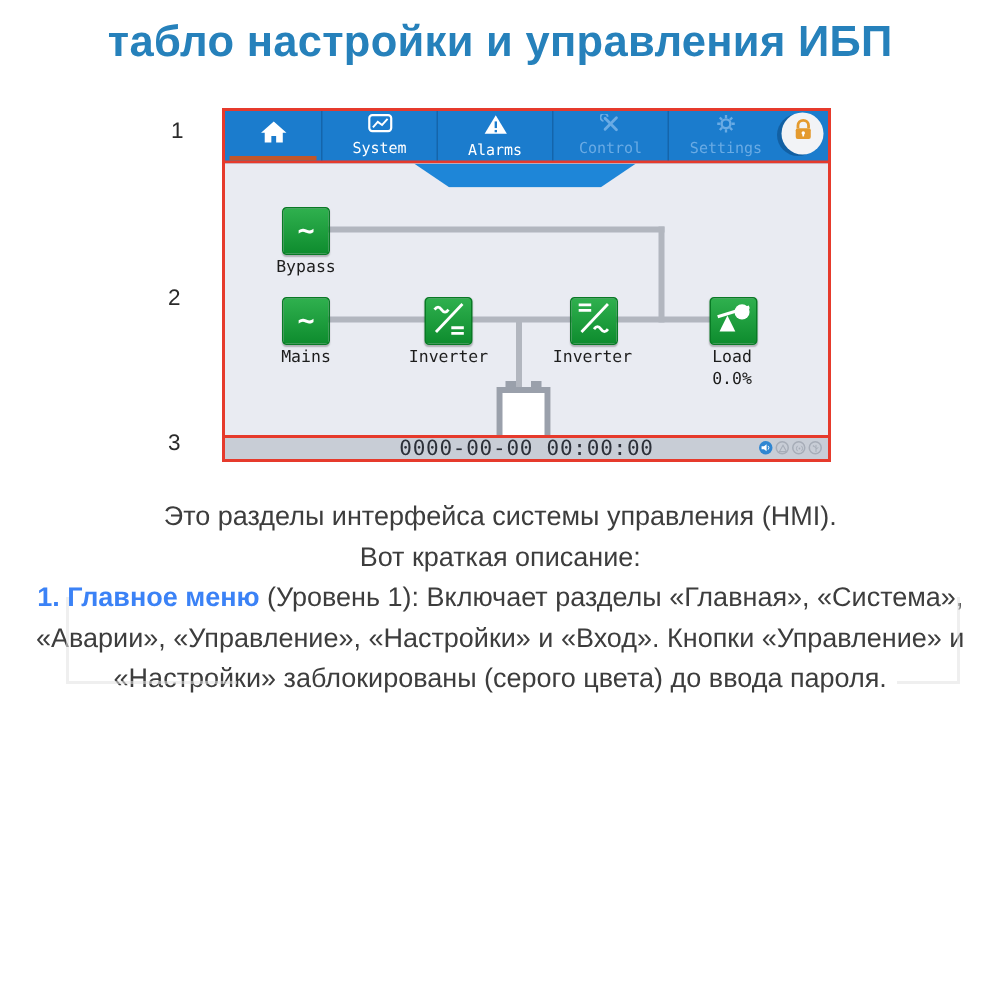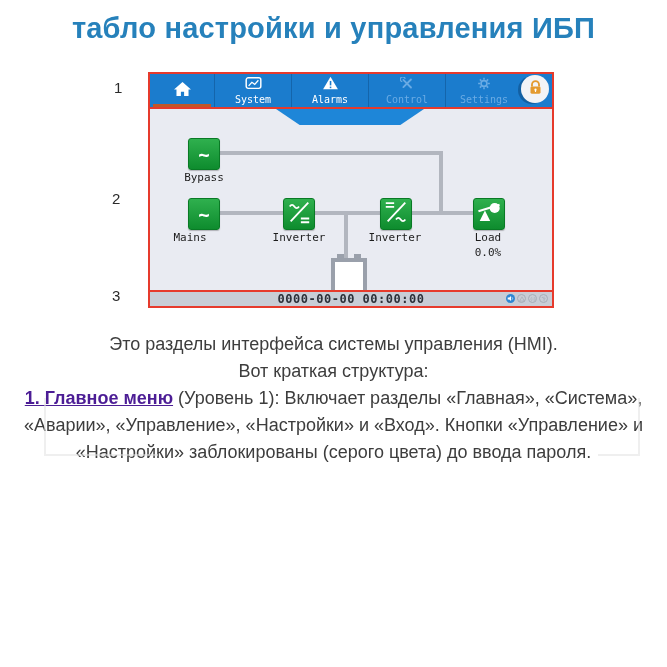--- a/index.html
+++ b/index.html
@@ -42,31 +42,31 @@
   .nlabel{position:absolute;transform:translateX(-50%);font-family:"DejaVu Sans Mono",monospace;
     font-size:11px;color:#1d1d1d;white-space:nowrap;}
   .battery{position:absolute;left:181px;top:149px;width:28px;height:28px;background:#ffffff;
     border:4px solid #9aa0ab;cursor:pointer;}
   .battery::before,.battery::after{content:"";position:absolute;top:-8px;width:7px;height:4px;
     background:#9aa0ab;}
   .battery::before{left:2px;} .battery::after{right:2px;}
   
   .statusbar{position:relative;flex:0 0 14px;height:14px;background:#c8cdd6;
     border-top:2px solid #e63a2c;display:flex;align-items:center;justify-content:center;}
-  .sbtime{font-family:"DejaVu Sans Mono",monospace;font-size:12px;font-weight:bold;color:#2c3039;
+  .sbtime{font-family:"DejaVu Sans Mono",monospace;font-size:14px;font-weight:normal;color:#2c3039;
     letter-spacing:.5px;}
   .sbicons{position:absolute;right:4px;top:2px;display:flex;gap:2px;}
   .sbi{width:9px;height:9px;border-radius:50%;display:flex;align-items:center;justify-content:center;}
   .sbi.on{background:#2f86d2;}
   .sbi.off{border:1px solid #a7adb8;box-sizing:border-box;}
   
   .desc{width:644px;margin:20px auto 0;text-align:center;font-size:18px;line-height:27px;
     color:#3d3d3d;}
   .desc p{margin:0 0 4px;}
-  .desc b{color:#4c1d95;text-decoration:underline;}
+  .desc b{color:#3b82f6;}
   .artifact{position:absolute;border:2px solid #e3e3e3;opacity:.55;pointer-events:none;}
   .artifact.left{left:44px;top:398px;width:112px;height:56px;border-top:none;border-right:none;}
   .artifact.right{left:598px;top:398px;width:40px;height:56px;border-top:none;border-left:none;}
 </style>
 </head>
 <body>
 
 <h1 class="title">табло настройки и управления ИБП</h1>
 
 <div class="figure">
@@ -145,21 +145,21 @@
       <div class="pline" style="left:194px;top:104px;width:4px;height:47px;"></div>
 
       <div class="node" style="left:38px;top:29px;">
         <span class="glyph">~</span>
       </div>
       <span class="nlabel" style="left:54px;top:62px;">Bypass</span>
 
       <div class="node" style="left:38px;top:89px;">
         <span class="glyph">~</span>
       </div>
-      <span class="nlabel" style="left:40px;top:122px;">Mains</span>
+      <span class="nlabel" style="left:54px;top:122px;">Mains</span>
 
       <div class="node" style="left:133px;top:89px;">
         <span>
           <svg width="26" height="26" viewBox="0 0 28 28">
               <path d="M4 8 q2.5 -3.5 5 0 q2.5 3.5 5 0" fill="none" stroke="#fff" stroke-width="2"></path>
               <path d="M5 24 L24 4" stroke="#fff" stroke-width="2"></path>
               <path d="M16 21 h9 M16 25 h9" stroke="#fff" stroke-width="2"></path>
             </svg>
         </span>
       </div>
@@ -221,16 +221,16 @@
     </div>
   </div>
 </div>
 
 <div class="artifact left"></div>
 <div class="artifact right"></div>
 
 <div class="desc">
   <p>
     <span>Это разделы интерфейса системы управления (HMI).</span><br>
-    <span>Вот краткая структура:</span><br>
+    <span>Вот краткая описание:</span><br>
     <b>1. Главное меню</b><span> (Уровень 1): Включает разделы «Главная», «Система», «Аварии», «Управление», «Настройки» и «Вход». Кнопки «Управление» и «Настройки» заблокированы (серого цвета) до ввода пароля.</span>
   </p>
 </div>
 
 </body></html>

